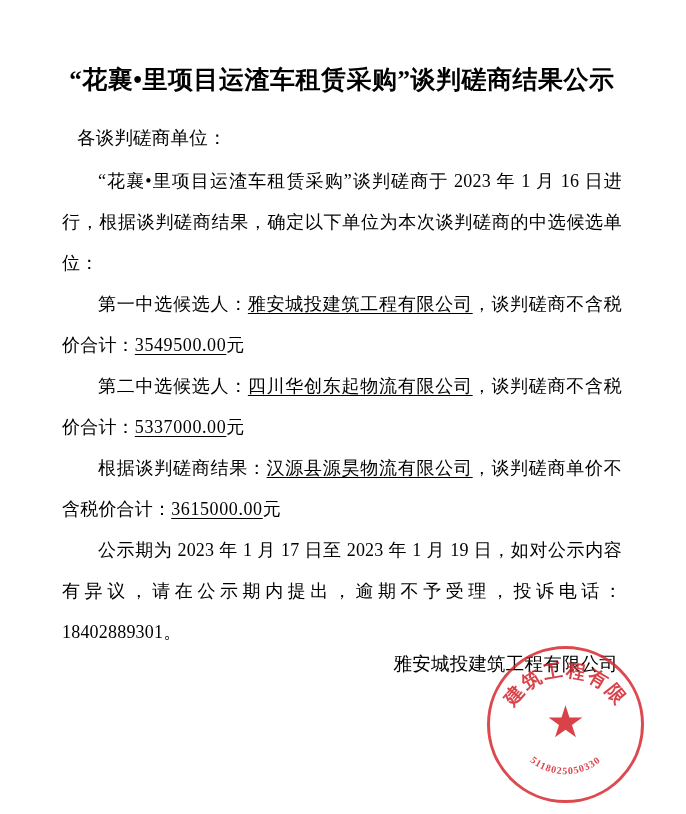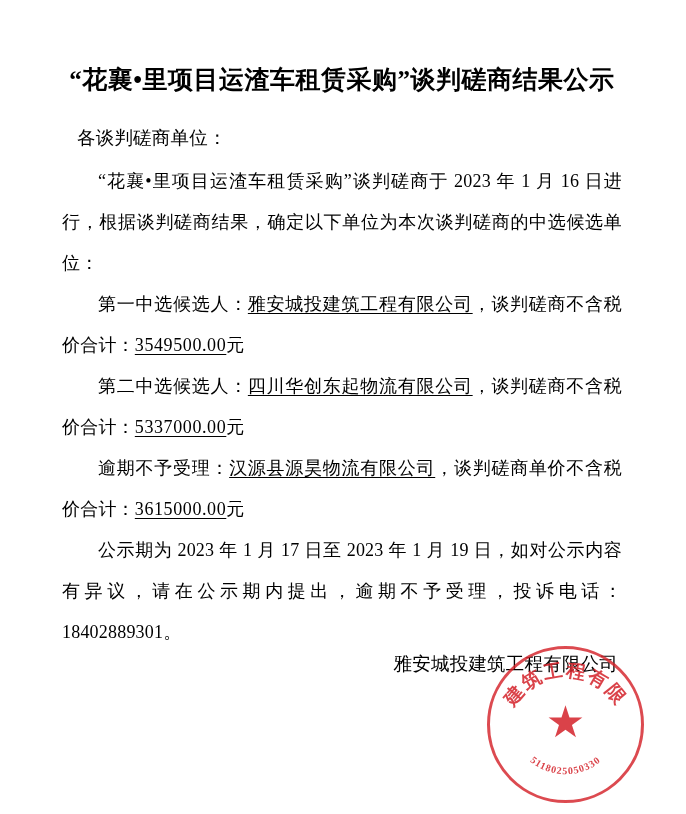--- a/index.html
+++ b/index.html
@@ -131,21 +131,21 @@
     <h1 class="doc-title">“花襄•里项目运渣车租赁采购”谈判磋商结果公示</h1>
 
     <p class="salutation">各谈判磋商单位：</p>
 
     <p class="para">“花襄•里项目运渣车租赁采购”谈判磋商于 2023 年 1 月 16 日进行，根据谈判磋商结果，确定以下单位为本次谈判磋商的中选候选单位：</p>
 
     <p class="para"><span>第一中选候选人：</span><span class="u">雅安城投建筑工程有限公司</span><span>，谈判磋商不含税价合计：</span><span class="u num">3549500.00</span><span>元</span></p>
 
     <p class="para"><span>第二中选候选人：</span><span class="u">四川华创东起物流有限公司</span><span>，谈判磋商不含税价合计：</span><span class="u num">5337000.00</span><span>元</span></p>
 
-    <p class="para"><span>逾期不予受理：</span><span class="u">汉源县源昊物流有限公司</span><span>，谈判磋商单价不含税价合计：</span><span class="u num">3615000.00</span><span>元</span></p>
+    <p class="para"><span>根据谈判磋商结果：</span><span class="u">汉源县源昊物流有限公司</span><span>，谈判磋商单价不含税价合计：</span><span class="u num">3615000.00</span><span>元</span></p>
 
     <p class="para">公示期为 2023 年 1 月 17 日至 2023 年 1 月 19 日，如对公示内容有异议，请在公示期内提出，逾期不予受理，投诉电话：18402889301。</p>
 
   </div>
 
   <div class="sign-block">
     <div class="sign-line">雅安城投建筑工程有限公司</div>
   </div>
 
   <div class="seal">

